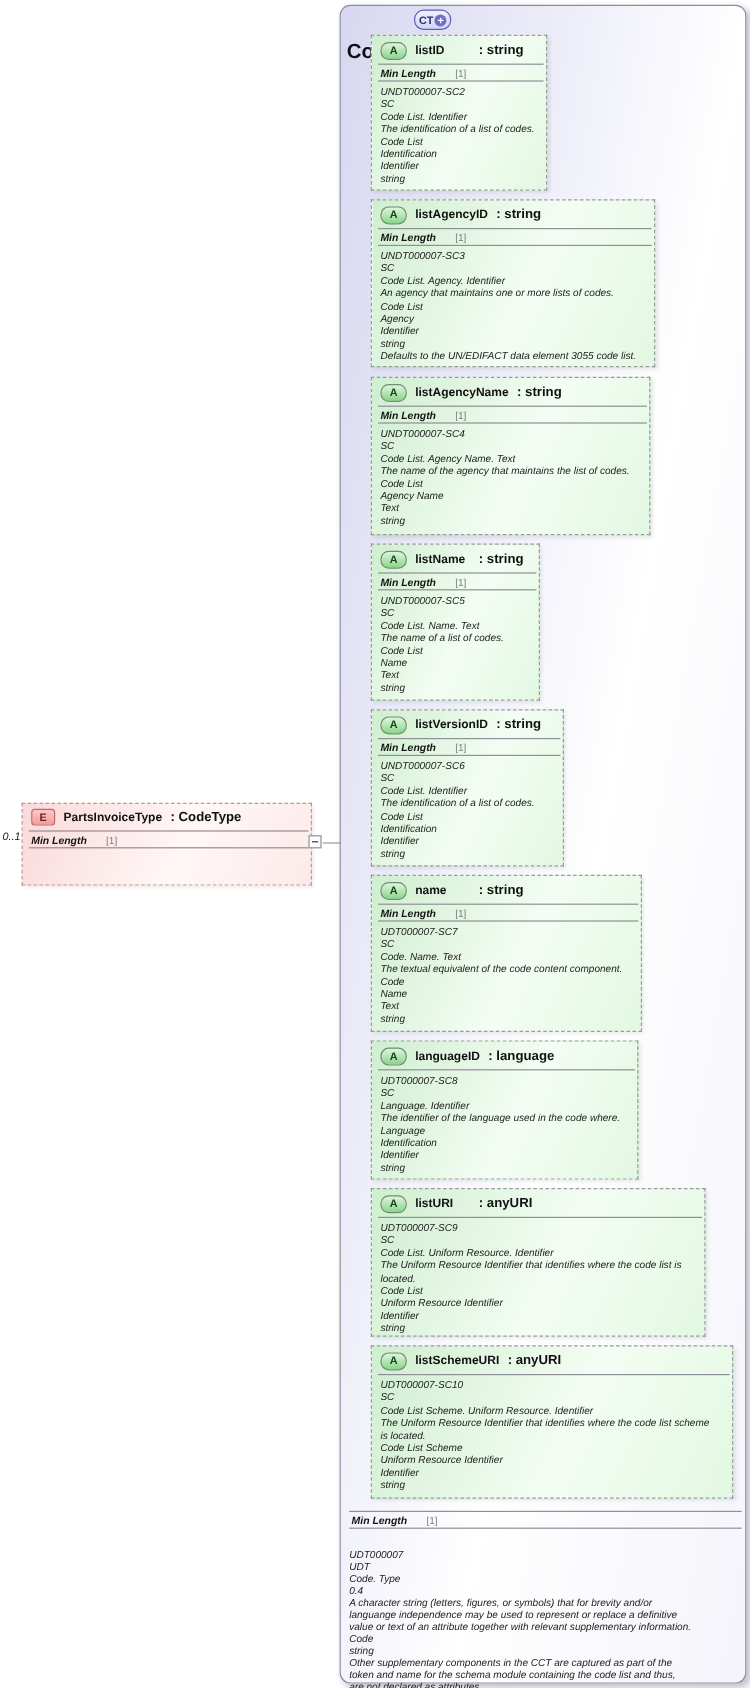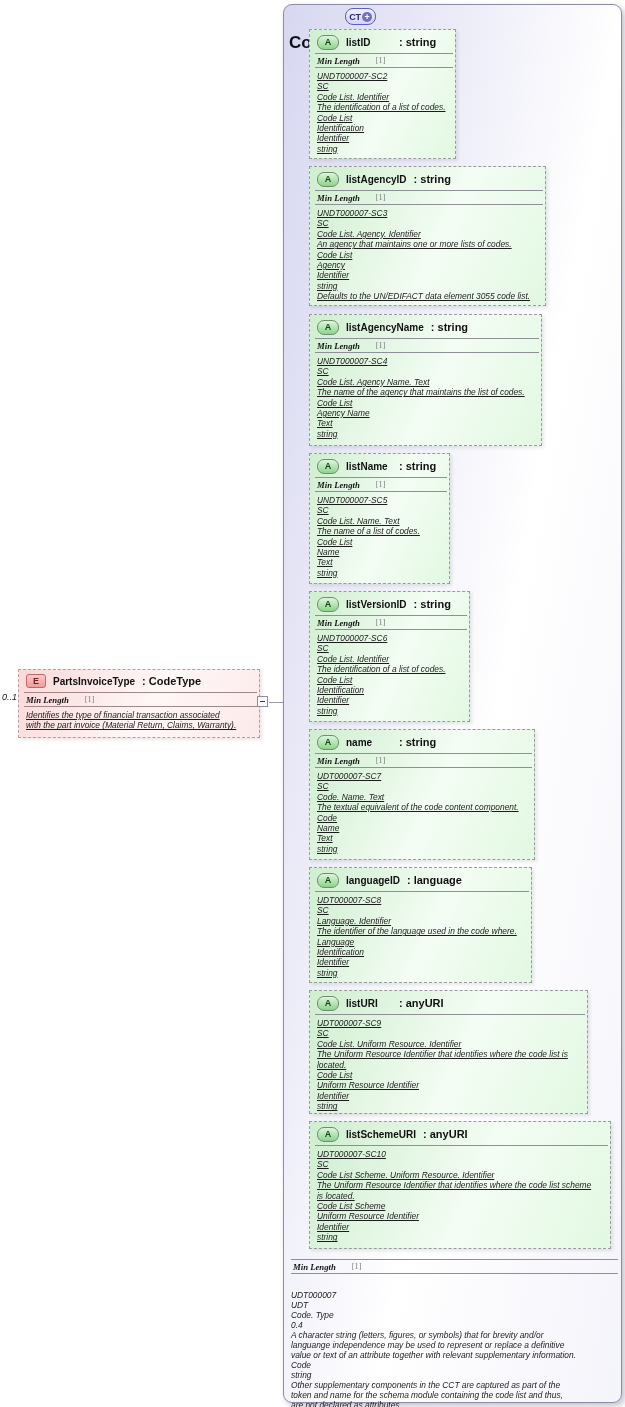--- a/index.html
+++ b/index.html
@@ -42,26 +42,26 @@
   .a-icon {
     flex:0 0 auto; width:22px; height:15px;
     border:1px solid #6e8f6e; border-radius:7px;
     background:linear-gradient(#dcf6dc,#8cd48c);
     display:flex; align-items:center; justify-content:center;
     font-size:9px; font-weight:bold; color:#173f17;
   }
   .attr-name { font-size:10px; font-weight:bold; color:#101010; min-width:46px; white-space:nowrap; }
   .attr-type { font-size:11px; font-weight:bold; color:#101010; white-space:nowrap; }
   .sep { border-top:1px solid #8f8f97; margin:0 2px 0 5px; }
-  .facet-row { display:flex; padding:2px 6px 1px 7px; height:13px;font-family:Liberation Serif, serif; }
+  .facet-row { display:flex; padding:2px 6px 1px 7px; height:13px; }
   .facet-name { font-size:8.7px; font-weight:bold; font-style:italic; color:#141414; }
   .facet-card { font-size:8.4px; color:#7d7d85; margin-left:16px; }
   .doc-lines {
     padding:3px 4px 0 7px;
-    font-size:8.4px; font-style:italic; line-height:10.4px; color:#1c1c1c;text-decoration:underline;
+    font-size:8.4px; font-style:italic; line-height:10.4px; color:#1c1c1c;
   }
   .doc-lines div { white-space:nowrap; }
   
   .ct-facet { position:absolute; left:7px; top:1254px; width:327px; }
   .ct-facet .facet-row { padding-left:2px; }
   .ct-doc {
     position:absolute; left:7px; top:1285px; width:329px;
     font-size:8.4px; font-style:italic; line-height:10px; color:#1c1c1c;
   }
   .ct-doc div { white-space:nowrap; }
@@ -107,24 +107,20 @@
     <span class="e-icon">E</span>
     <span class="attr-name" style="min-width:0">PartsInvoiceType</span>
     <span class="attr-type">: CodeType</span>
   </div>
   <div class="sep"></div>
   <div class="facet-row">
     <span class="facet-name">Min Length</span>
     <span class="facet-card">[1]</span>
   </div>
   <div class="sep"></div>
-  <div class="doc-lines">
-      <div>Identifies the type of financial transaction associated</div>
-      <div>with the part invoice (Material Return, Claims, Warranty).</div>
-    </div>
 </div>
 
 <div class="toggle">
     <span class="dash"></span>
   </div>
 <div class="hline" style="left:269px; top:702px; width:26px;"></div>
 <div class="vline" style="left:295px; top:93px; height:1092px;"></div>
 <div class="hline" style="left:296px; top:93px;  width:12px;"></div>
 <div class="hline" style="left:296px; top:235px; width:12px;"></div>
 <div class="hline" style="left:296px; top:379px; width:12px;"></div>

